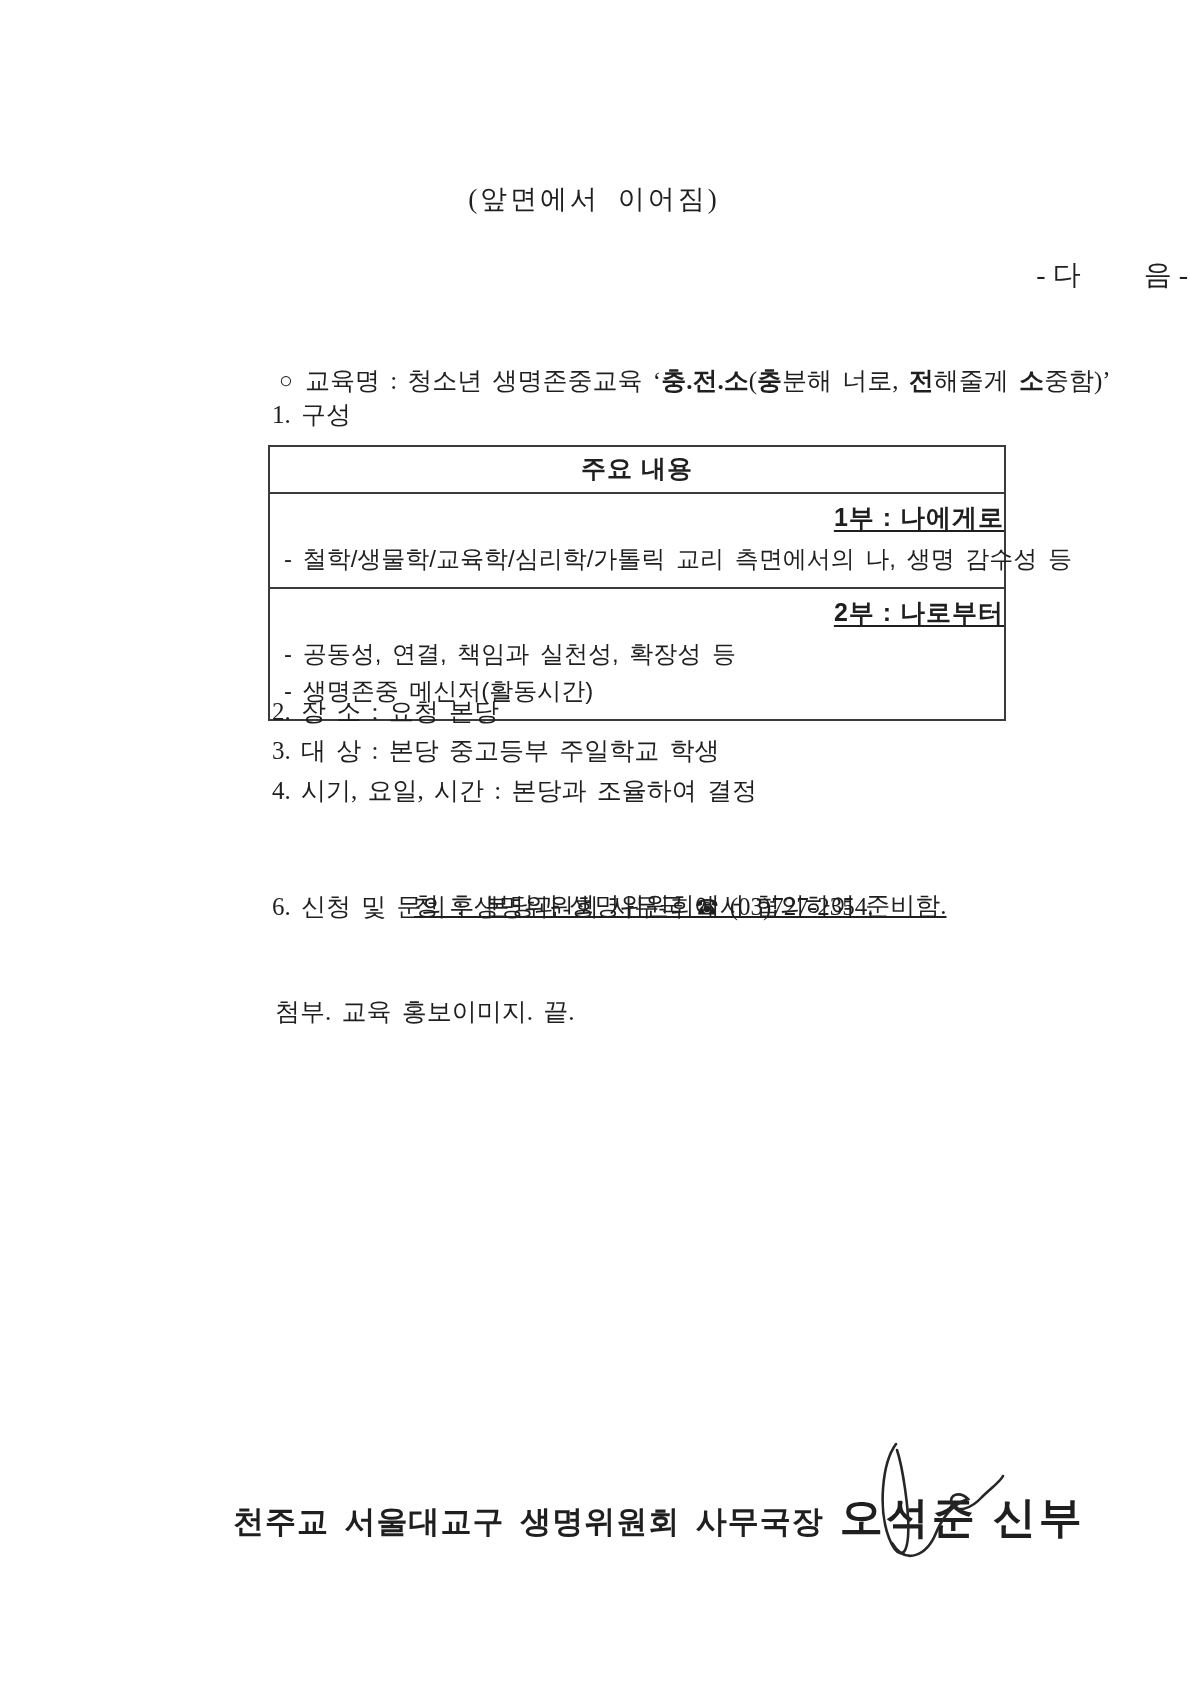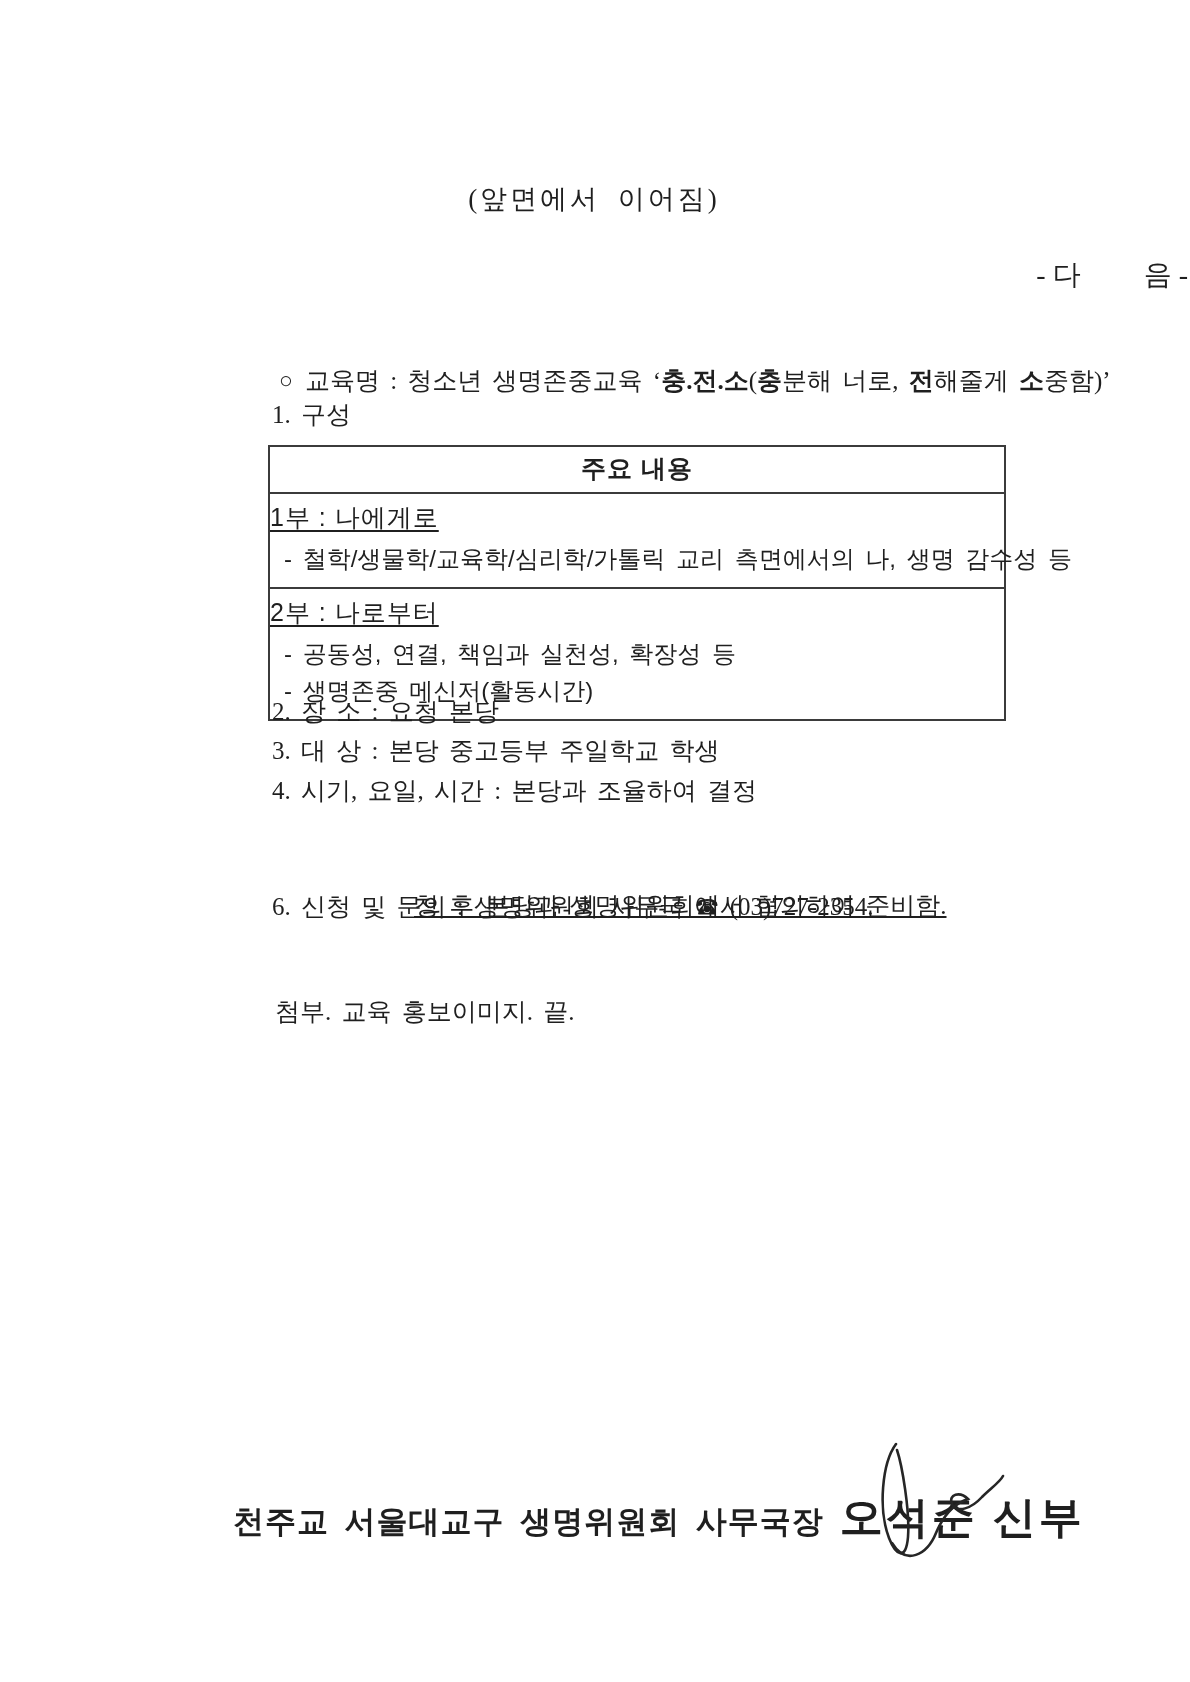--- a/index.html
+++ b/index.html
@@ -65,22 +65,22 @@
     text-align:center;
     font-weight:700;
     font-size:25px;
     padding:5px 0 7px 0;
     border-bottom:2px solid #3b3b3b;
     letter-spacing:1px;
   }
   .t-row { padding:7px 0 10px 0; }
   .t-row.second { border-top:2px solid #3b3b3b; }
   .t-title {
-    text-align:left;
-    font-weight:400;
+    text-align:right;
+    font-weight:700;
     font-size:25px;
     text-decoration:underline;
     text-underline-offset:4px;
     margin-bottom:6px;
     letter-spacing:1px;
   }
   .t-bullet {
     font-size:24px;
     line-height:37px;
     padding:0 21px 0 14px;

